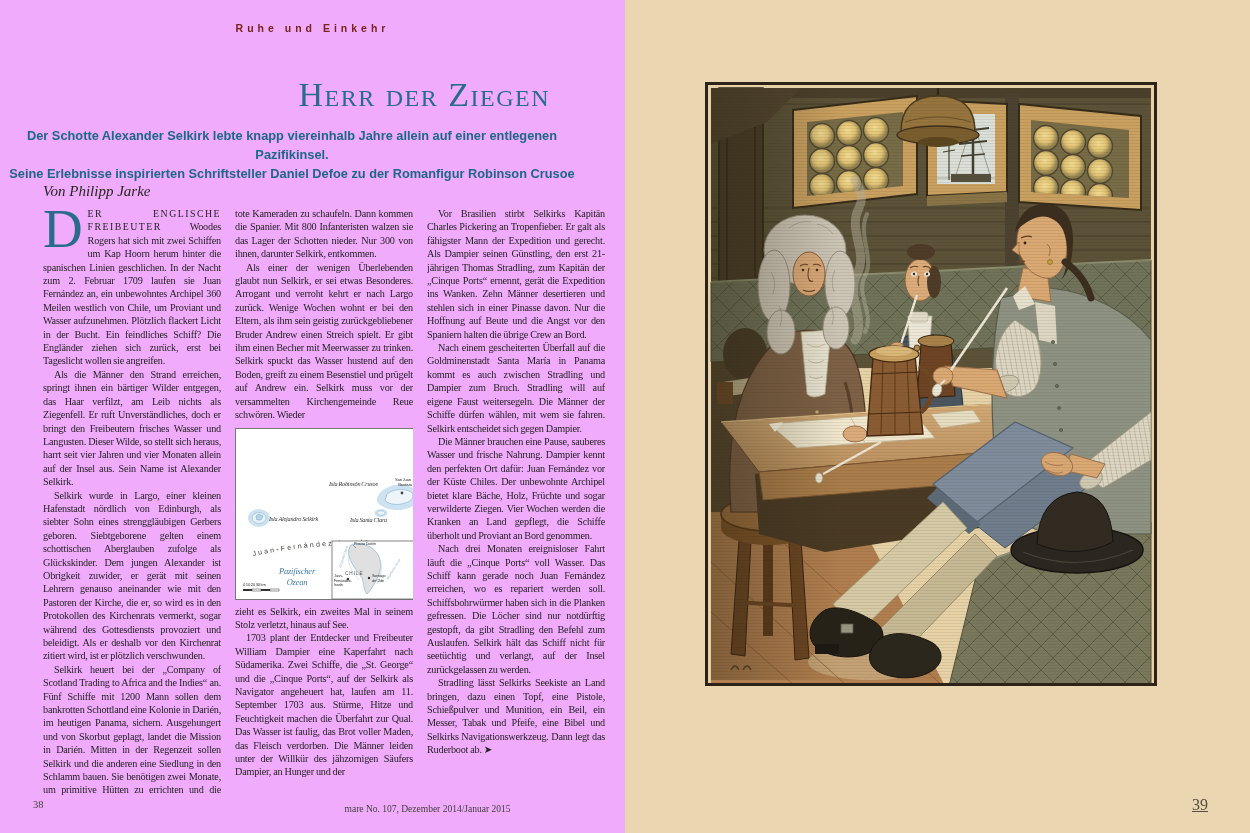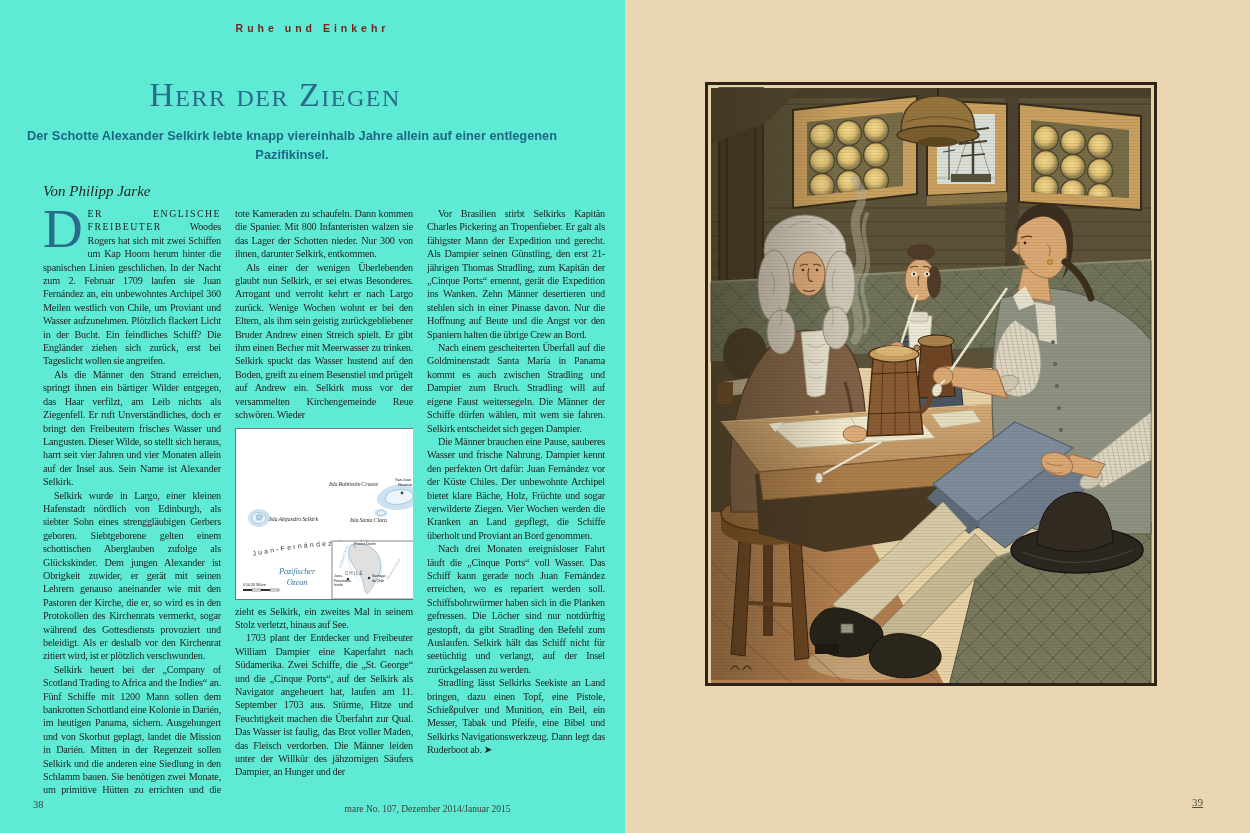--- a/index.html
+++ b/index.html
@@ -1,65 +1,66 @@
 <!DOCTYPE html>
 <html lang="de"><head>
 <meta charset="utf-8">
 <style>
   html,body{margin:0;padding:0;}
   body{width:1250px;height:833px;position:relative;overflow:hidden;background:#ffffff;
        font-family:"Liberation Serif", serif;}
-  .page-left{position:absolute;left:0;top:0;width:625px;height:833px;background:#5eead4;}
+  .page-left{position:absolute;left:0;top:0;width:625px;height:833px;background:#f0abfc;}
   .page-right{position:absolute;left:625px;top:0;width:625px;height:833px;background:#ead7b2;}
 
   .kicker{position:absolute;top:22px;left:0;width:625px;text-align:center;
     font-family:"Liberation Sans",sans-serif;font-weight:bold;font-size:10.5px;
     letter-spacing:4px;color:#76231b;}
-  .title{position:absolute;top:76px;left:0;width:550px;text-align:center;
+  .title{position:absolute;top:76px;left:0;width:550px;text-align:right;
     font-variant:small-caps;font-size:34px;letter-spacing:1.5px;color:#2a6b8c;}
   .subtitle{position:absolute;top:126px;left:0;width:584px;text-align:center;
     font-family:"Liberation Sans",sans-serif;font-weight:bold;font-size:12.8px;
     line-height:19px;color:#1d6787;}
   .byline{position:absolute;top:183px;left:43px;font-style:italic;font-size:15px;color:#26261f;}
 
   .columns{position:absolute;left:43px;top:207px;width:562px;display:flex;gap:14px;}
   .col{width:178px;height:588px;overflow:hidden;font-size:10.2px;line-height:13.4px;
     text-align:justify;color:#1f1f1d;letter-spacing:-0.2px;word-spacing:-0.3px;}
   .col p{margin:0;text-indent:11px;hyphens:auto;}
   .col p.noindent{text-indent:0;}
   .dropcap{float:left;font-size:55px;line-height:40px;height:40px;padding:2px 5px 0 0;
     color:#2a6b8c;}
   .lead{letter-spacing:1.5px;font-size:9.8px;}
 
   .inline-map{margin:6px 0 5px 0;width:191px;display:block;}
 
   .footer{position:absolute;top:804px;left:330px;width:195px;text-align:center;
     font-size:9.5px;color:#3f3f39;}
   .pageno-left{position:absolute;top:799px;left:33px;font-size:10.5px;color:#3f3f39;}
-  .pageno-right{position:absolute;top:796px;left:1192px;font-size:11px;color:#564f3e;text-decoration:underline;}
+  .pageno-right{position:absolute;top:796px;left:1192px;font-size:16px;color:#564f3e;text-decoration:underline;}
 
   .illustration{position:absolute;left:705px;top:82px;width:452px;height:604px;}
   .illustration svg{display:block;width:452px;height:604px;}
 
   
   .map-svg .mi{font-style:italic;font-size:6.2px;fill:#333;font-family:"Liberation Serif",serif;}
   .map-svg .tiny{font-size:4.2px;fill:#333;font-family:"Liberation Sans",sans-serif;}
   .map-svg .arch{font-size:7px;letter-spacing:2.2px;fill:#3f3f38;font-family:"Liberation Sans",sans-serif;}
   .map-svg .ocean{font-style:italic;font-size:8.5px;fill:#3f7ea8;font-family:"Liberation Serif",serif;}
   .map-svg .inset-t{font-size:3.8px;fill:#333;font-family:"Liberation Sans",sans-serif;}
   .map-svg .inset-o{font-size:3.6px;fill:#8fb2cc;font-style:italic;font-family:"Liberation Serif",serif;}
 </style>
 </head>
 <body>
 
 <div class="page-left">
   <div class="kicker">Ruhe und Einkehr</div>
   <h1 class="title" style="margin:0;font-weight:normal;">Herr der Ziegen</h1>
   <div class="subtitle">
       <div>Der Schotte Alexander Selkirk lebte knapp viereinhalb Jahre allein auf einer entlegenen Pazifikinsel.</div>
+      <div>Seine Erlebnisse inspirierten Schriftsteller Daniel Defoe zu der Romanfigur Robinson Crusoe</div>
     </div>
   <div class="byline">Von Philipp Jarke</div>
 
   <div class="columns">
     <div class="col">
         <p class="noindent"><span class="dropcap">D</span><span class="lead">ER ENGLISCHE FREIBEUTER</span> Woodes Rogers hat sich mit zwei Schiffen um Kap Hoorn herum hinter die spanischen Linien geschlichen. In der Nacht zum 2. Februar 1709 laufen sie Juan Fernández an, ein unbewohntes Archipel 360 Meilen westlich von Chile, um Proviant und Wasser aufzunehmen. Plötzlich flackert Licht in der Bucht. Ein feindliches Schiff? Die Engländer ziehen sich zurück, erst bei Tageslicht wollen sie angreifen.</p>
         <p>Als die Männer den Strand erreichen, springt ihnen ein bärtiger Wilder entgegen, das Haar verfilzt, am Leib nichts als Ziegenfell. Er ruft Unverständliches, doch er bringt den Freibeutern frisches Wasser und Langusten. Dieser Wilde, so stellt sich heraus, harrt seit vier Jahren und vier Monaten allein auf der Insel aus. Sein Name ist Alexander Selkirk.</p>
         <p>Selkirk wurde in Largo, einer kleinen Hafenstadt nördlich von Edinburgh, als siebter Sohn eines strenggläubigen Gerbers geboren. Siebtgeborene gelten einem schottischen Aberglauben zufolge als Glückskinder. Dem jungen Alexander ist Obrigkeit zuwider, er gerät mit seinen Lehrern genauso aneinander wie mit den Pastoren der Kirche, die er, so wird es in den Protokollen des Kirchenrats vermerkt, sogar während des Gottesdiensts provoziert und beleidigt. Als er deshalb vor den Kirchenrat zitiert wird, ist er plötzlich verschwunden.</p>
         <p>Selkirk heuert bei der „Company of Scotland Trading to Africa and the Indies“ an. Fünf Schiffe mit 1200 Mann sollen dem bankrotten Schottland eine Kolonie in Darién, im heutigen Panama, sichern. Ausgehungert und von Skorbut geplagt, landet die Mission in Darién. Mitten in der Regenzeit sollen Selkirk und die anderen eine Siedlung in den Schlamm bauen. Sie benötigen zwei Monate, um primitive Hütten zu errichten und die Gräber für 200</p>
       </div>

